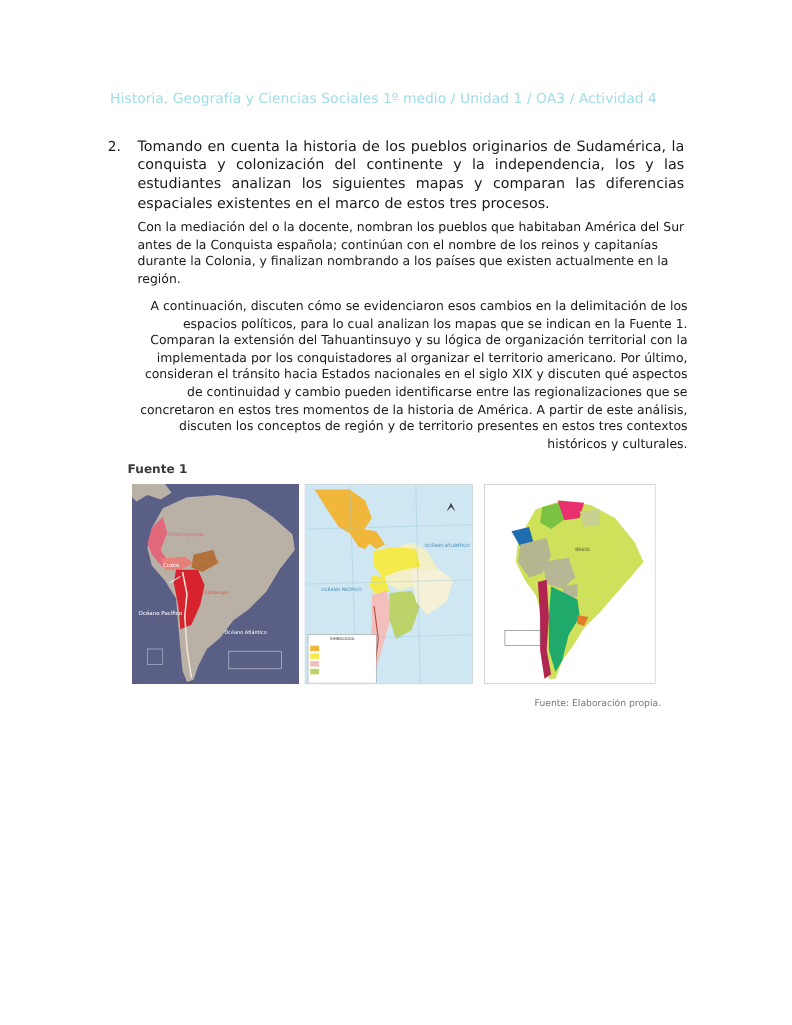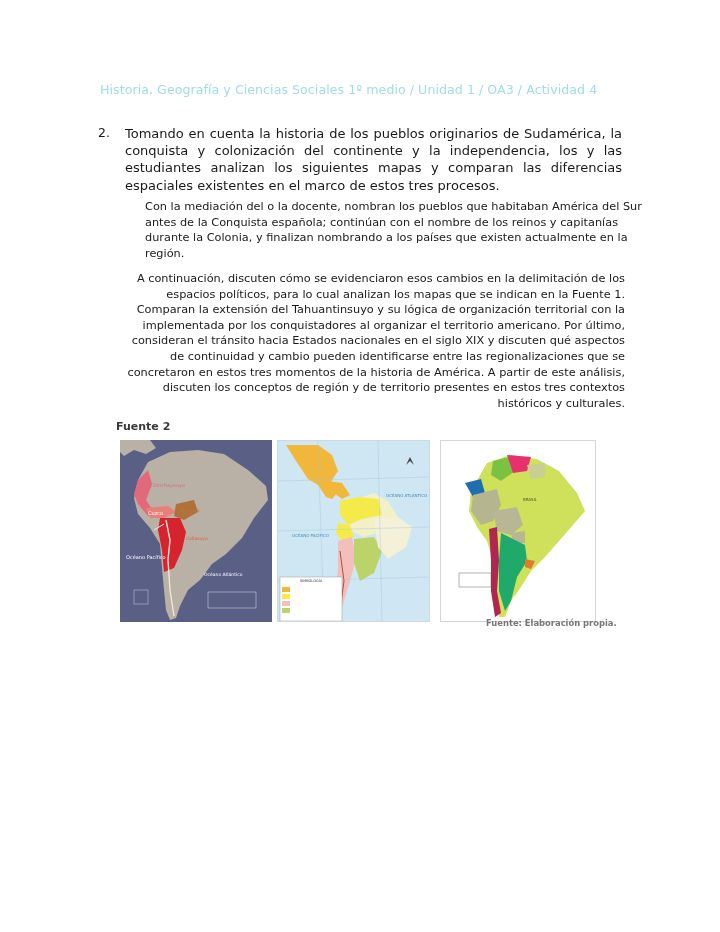--- a/index.html
+++ b/index.html
@@ -5,45 +5,45 @@
   html, body { margin:0; padding:0; background:#ffffff; }
   body { width:720px; height:932px; position:relative; overflow:hidden;
          font-family:"DejaVu Sans", sans-serif; color:#1a1a1a; }
   .header { position:absolute; left:100px; top:82px; width:530px;
             font-size:12.6px; color:#9fdde8; letter-spacing:0.05px; white-space:nowrap; }
   .item { position:absolute; left:98px; top:125px; width:525px; }
   .item-num { position:absolute; left:0; top:0; font-size:12.5px; }
   .item-text { position:absolute; left:27px; top:0; width:497px; font-size:13px;
                line-height:17.2px; text-align:justify; }
   .para { position:absolute; left:125px; width:500px; font-size:11.3px; line-height:15.6px; }
-  .p1 { top:199px;margin-left:20px; }
+  .p1 { top:199px; }
   .p2 { top:271px;text-align:right; }
   .fig-title { position:absolute; left:116px; top:420px; font-size:11px; font-weight:bold; color:#3a3a3a; }
   .map { position:absolute; top:440px; height:182px; overflow:hidden; }
   .map svg { display:block; }
   .m1 { left:120px; width:152px; }
   .m2 { left:277px; width:153px; border:1px solid #cfd8dc; box-sizing:border-box; }
   .m3 { left:440px; width:156px; border:1px solid #d6d6d6; box-sizing:border-box; }
-  .source { position:absolute; left:486px; top:618px; font-size:8.4px; color:#777; font-weight:bold; }
+  .source { position:absolute; left:486px; top:634px; font-size:8.4px; color:#777; font-weight:normal; }
   .tiny { font-family:"DejaVu Sans", sans-serif; }
 </style>
 </head>
 <body>
 
 <div class="header">Historia, Geografía y Ciencias Sociales 1º medio / Unidad 1 / OA3 / Actividad 4</div>
 
 <div class="item">
   <span class="item-num">2.</span>
   <div class="item-text">Tomando en cuenta la historia de los pueblos originarios de Sudamérica, la conquista y colonización del continente y la independencia, los y las estudiantes analizan los siguientes mapas y comparan las diferencias espaciales existentes en el marco de estos tres procesos.</div>
 </div>
 
 <div class="para p1">Con la mediación del o la docente, nombran los pueblos que habitaban América del Sur antes de la Conquista española; continúan con el nombre de los reinos y capitanías durante la Colonia, y finalizan nombrando a los países que existen actualmente en la región.</div>
 <div class="para p2">A continuación, discuten cómo se evidenciaron esos cambios en la delimitación de los espacios políticos, para lo cual analizan los mapas que se indican en la Fuente 1. Comparan la extensión del Tahuantinsuyo y su lógica de organización territorial con la implementada por los conquistadores al organizar el territorio americano. Por último, consideran el tránsito hacia Estados nacionales en el siglo XIX y discuten qué aspectos de continuidad y cambio pueden identificarse entre las regionalizaciones que se concretaron en estos tres momentos de la historia de América. A partir de este análisis, discuten los conceptos de región y de territorio presentes en estos tres contextos históricos y culturales.</div>
 
-<div class="fig-title">Fuente 2</div>
+<div class="fig-title">Fuente 1</div>
 
 <div class="map m1">
   <svg width="152" height="182" viewBox="0 0 152 182">
     <rect width="152" height="182" fill="#5a5f86"></rect>
     <path d="M0,0 L30,0 L36,8 L26,14 L14,10 L4,16 L0,12 Z" fill="#b9b0a6"></path>
     <path d="M28,22 L50,12 L78,10 L104,14 L128,30 L146,46 L148,60 L134,78 L122,98 L106,114 L92,124 L80,140 L68,150 L60,166 L56,178 L50,180 L46,170 L44,150 L42,128 L40,104 L30,88 L18,74 L14,58 L18,40 Z" fill="#b9b0a6"></path>
     <path d="M18,40 L28,30 L32,44 L26,60 L34,72 L28,76 L18,64 L14,54 Z" fill="#e2687c"></path>
     <path d="M26,68 L48,66 L56,72 L44,78 L30,78 Z" fill="#e8807a"></path>
     <path d="M56,64 L74,60 L78,72 L64,80 L54,76 Z" fill="#b0713b"></path>
     <path d="M40,78 L60,78 L66,92 L62,110 L54,128 L44,132 L42,110 L38,90 Z" fill="#d6232e"></path>

